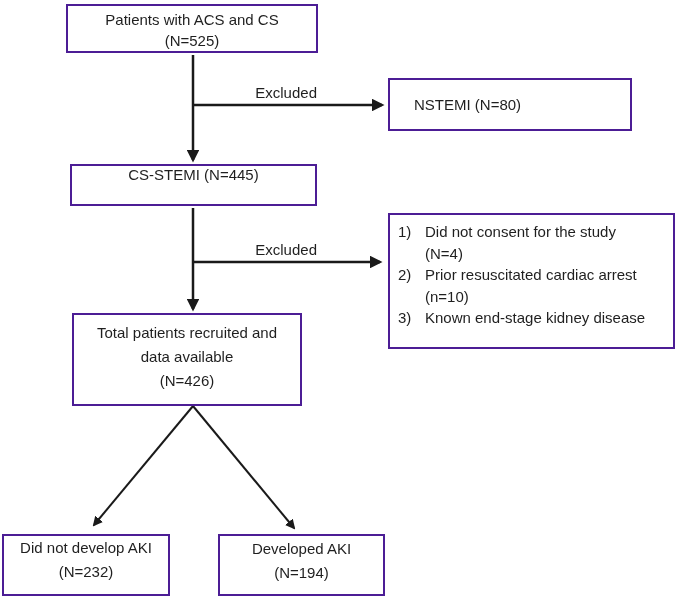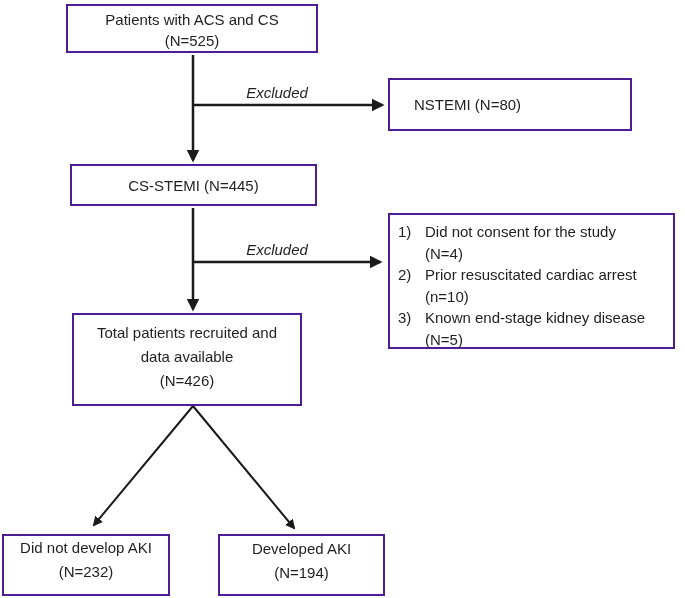--- a/index.html
+++ b/index.html
@@ -33,45 +33,44 @@
   .box-acs {
     left: 66px; top: 4px; width: 252px; height: 49px;
     padding-top: 3px; line-height: 21px; text-align: center;
   }
   .box-nstemi {
     left: 388px; top: 78px; width: 244px; height: 53px;
     display: flex; align-items: center; padding-left: 24px;
   }
   .box-csstemi {
     left: 70px; top: 164px; width: 247px; height: 42px;
-    display: flex; align-items: center; justify-content: center;
+    display: flex; justify-content: center;
   }
   .box-exclusions {
     left: 388px; top: 213px; width: 287px; height: 136px;
     padding: 6px 2px 0 8px;
   }
   .box-total {
     left: 72px; top: 313px; width: 230px; height: 93px;
     padding-top: 6px; line-height: 24px; text-align: center;
   }
   .box-noaki {
     left: 2px; top: 534px; width: 168px; height: 62px;
     line-height: 24px; text-align: center;
   }
   .box-aki {
     left: 218px; top: 534px; width: 167px; height: 62px;
     padding-top: 1px; line-height: 24px; text-align: center;
   }
   .excluded-label {
     position: absolute;
     width: 80px;
-    text-align: center;
+    text-align: right;
     z-index: 2;
     background: #ffffff;
-    font-style: italic;
   }
   .excluded-1 { left: 237px; top: 84px; }
   .excluded-2 { left: 237px; top: 241px; }
   .ex-row {
     display: flex;
     line-height: 21.5px;
   }
   .ex-num {
     flex: 0 0 27px;
     width: 27px;
@@ -127,21 +126,20 @@
       <span class="ex-num">2)</span>
       <span class="ex-body">
         <span>Prior resuscitated cardiac arrest</span>
         <span>(n=10)</span>
       </span>
     </div>
     <div class="ex-row">
       <span class="ex-num">3)</span>
       <span class="ex-body">
         <span>Known end-stage kidney disease</span>
-        <span>(N=5)</span>
       </span>
     </div>
   </div>
 
   <div class="box box-total">
     <div>Total patients recruited and</div>
     <div>data available</div>
     <div>(N=426)</div>
   </div>
 

